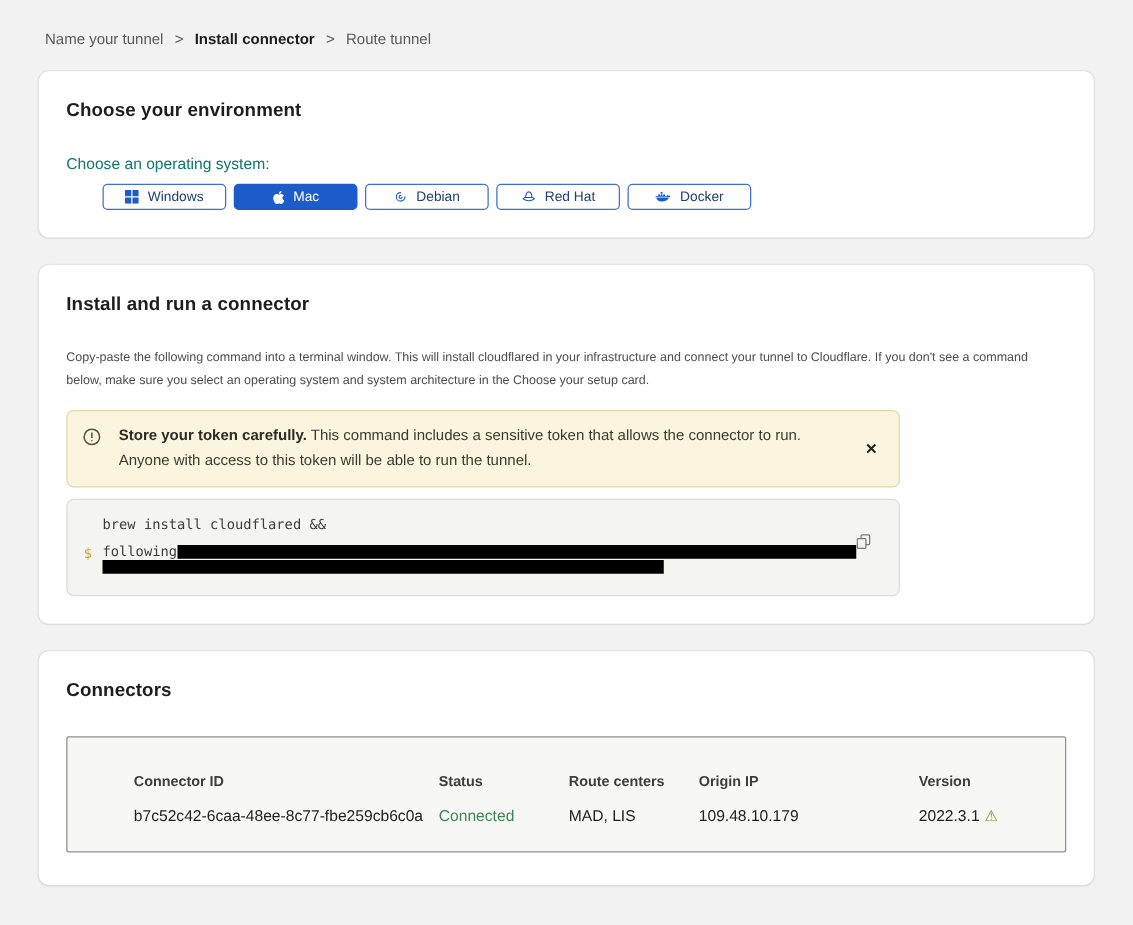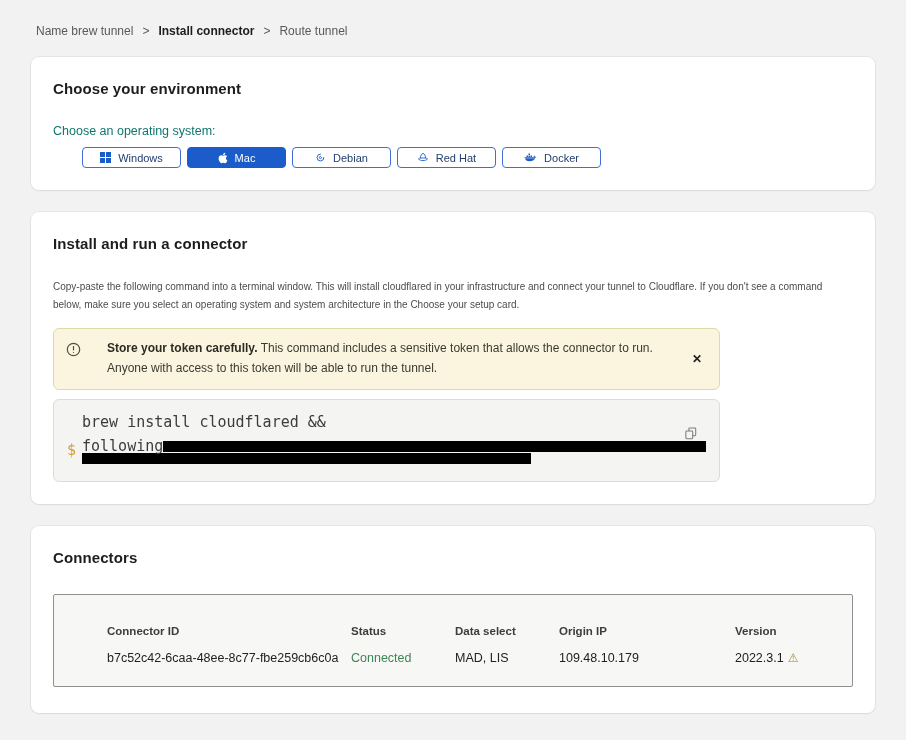--- a/index.html
+++ b/index.html
@@ -80,21 +80,21 @@
   }
   .alert {
     width: 667px;
     margin-top: 15px;
     background: #fbf5e0;
     border: 1px solid #e3d8aa;
     border-radius: 6px;
     padding: 10px 13px 10px 12px;
     display: flex;
     align-items: flex-start;
-    gap: 26px;
+    gap: 14px;
     font-size: 12px;
     line-height: 1.65;
     color: #3b3a32;
   }
   .alert-icon { flex: none; margin-top: 3px; }
   .alert-text { flex: 1 1 auto; }
   .alert-title { font-weight: bold; color: #2c2b24; }
   .alert-close {
     flex: none;
     align-self: center;
@@ -110,21 +110,21 @@
   }
   .codeblock {
     width: 667px;
     margin-top: 9px;
     background: #f4f4f2;
     border: 1px solid #dcdcda;
     border-radius: 6px;
     position: relative;
     padding: 13px 44px 17px 28px;
     font-family: "DejaVu Sans Mono", monospace;
-    font-size: 15px;
+    font-size: 11px;
     color: #3c3c3c;
   }
   .code-line1 { margin-bottom: 10px; white-space: pre; }
   .code-cmd { position: relative; }
   .code-prompt {
     position: absolute;
     left: -15px;
     top: 0;
     color: #d79e33;
   }
@@ -174,21 +174,21 @@
   .version-warning {
     color: #96892c;
     margin-left: 4px;
     font-size: 12px;
   }
 </style>
 </head>
 <body>
 
 <nav class="breadcrumb">
-  <span class="crumb">Name brew tunnel</span>
+  <span class="crumb">Name your tunnel</span>
   <span class="crumb-sep">&gt;</span>
   <span class="crumb active">Install connector</span>
   <span class="crumb-sep">&gt;</span>
   <span class="crumb">Route tunnel</span>
 </nav>
 
 <div class="cards">
 
   <section class="card">
     <h2 class="card-title">Choose your environment</h2>
@@ -287,21 +287,21 @@
       </button>
     </div>
   </section>
 
   <section class="card connectors">
     <h2 class="card-title">Connectors</h2>
     <div class="conn-table">
       <div class="conn-grid">
         <div class="conn-head">Connector ID</div>
         <div class="conn-head">Status</div>
-        <div class="conn-head">Data select</div>
+        <div class="conn-head">Route centers</div>
         <div class="conn-head">Origin IP</div>
         <div class="conn-head">Version</div>
 
         <div class="conn-cell">b7c52c42-6caa-48ee-8c77-fbe259cb6c0a</div>
         <div class="conn-cell conn-status">Connected</div>
         <div class="conn-cell">MAD, LIS</div>
         <div class="conn-cell">109.48.10.179</div>
         <div class="conn-cell"><span>2022.3.1</span><span class="version-warning">⚠</span></div>
       </div>
     </div>

